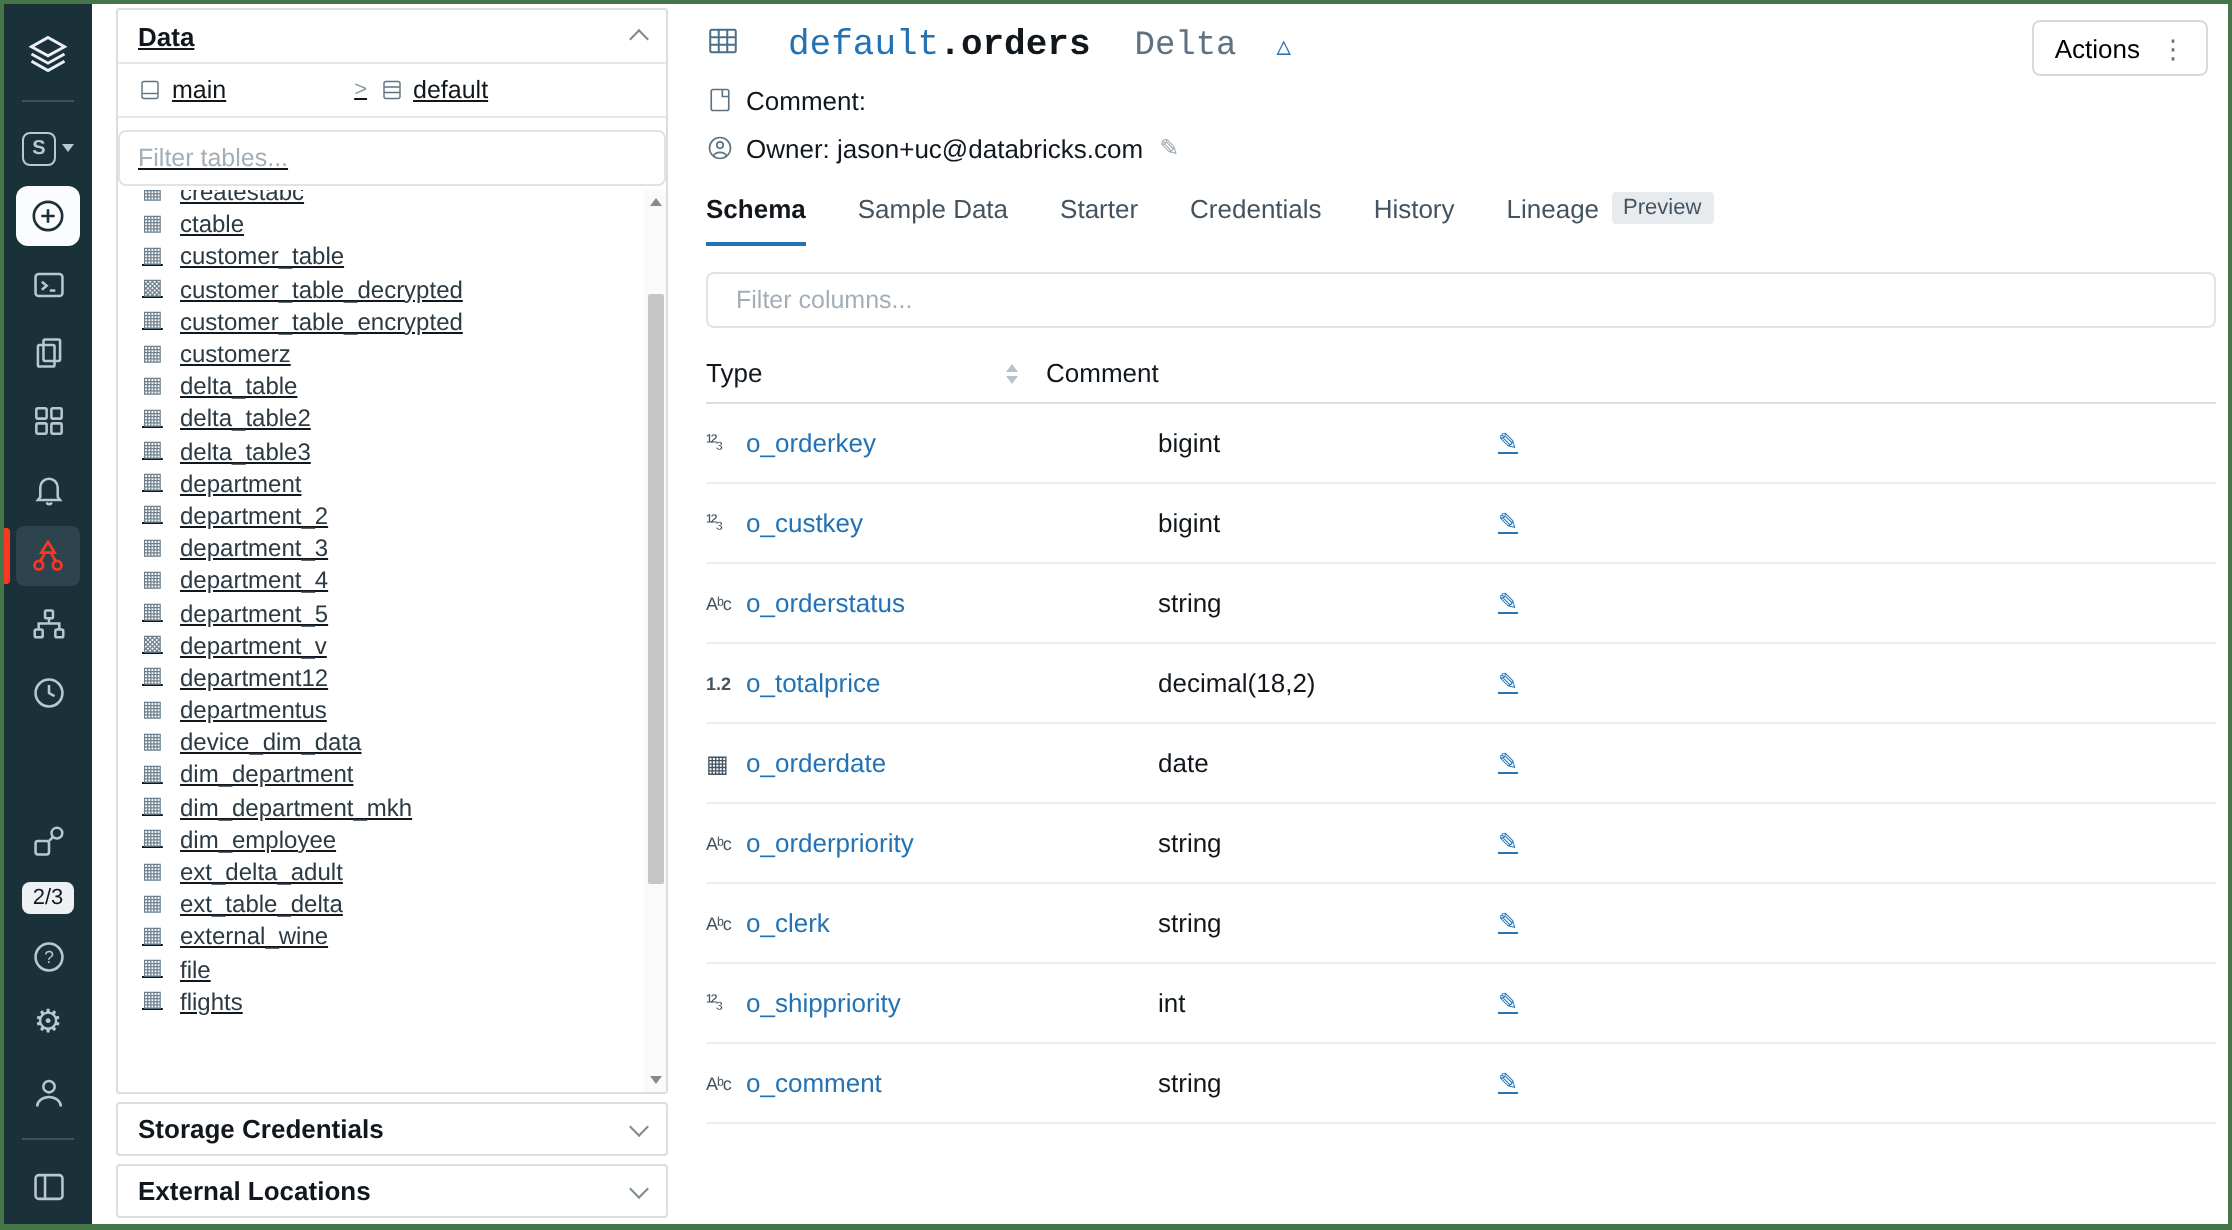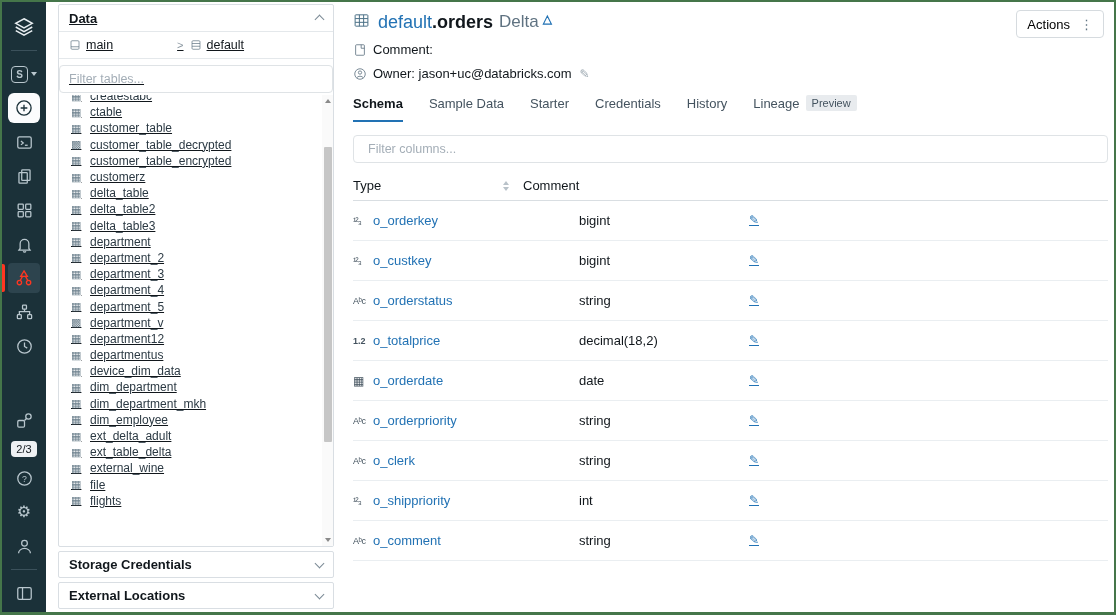--- a/index.html
+++ b/index.html
@@ -67,27 +67,27 @@
   .vs-arrow { position:absolute; left:2.5px; width:0; height:0; border-left:3px solid transparent; border-right:3px solid transparent; }
   .vs-up { top:4px; border-bottom:4px solid #8a8a8a; }
   .vs-down { bottom:4px; border-top:4px solid #8a8a8a; }
   .vs-thumb { position:absolute; left:1.5px; width:8px; top:52px; height:295px; background:#c6c6c6; border-radius:1px; }
   .section-row { flex:none; height:27px; border:1px solid #d9dee3; border-radius:2px; margin-top:4px; display:flex; align-items:center; padding:0 10px; cursor:pointer; }
   .section-label { font-size:13px; font-weight:700; }
   .section-row .chev { margin-left:auto; }
 
   
   .main { flex:1; min-width:0; padding:6px 6px 0 9px; position:relative; }
-  .title-row { display:flex; align-items:flex-start; gap:8px; margin-top:4px; }
+  .title-row { display:flex; align-items:center; gap:24px; margin-top:4px;font-family:Liberation Mono, monospace; }
   .title-grid svg { stroke:#4a6f86; fill:none; stroke-width:1.4; }
   .t-schema { font-size:18px; color:#2272b4; cursor:pointer; }
   .t-dot, .t-name { font-size:18px; font-weight:700; color:#11171c; }
   .t-format { font-size:17px; color:#5f7281; margin-left:2px; }
   .t-delta { color:#2272b4; font-size:12px; font-weight:700; margin-left:1px; }
-  .meta-row { display:flex; align-items:flex-end; gap:6px; margin-top:9px; font-size:13px; color:#11171c; }
+  .meta-row { display:flex; align-items:flex-start; gap:6px; margin-top:9px; font-size:13px; color:#11171c; }
   .meta-row svg { stroke:#5f7281; fill:none; stroke-width:1.4; flex:none; }
   .meta-pencil { color:#9aa6af; font-size:12px; margin-left:2px; cursor:pointer; }
   .actions-btn { position:absolute; top:8px; right:10px; height:28px; border:1px solid #d6dbdf; border-radius:4px; background:#fff; display:flex; align-items:center; gap:10px; padding:0 10px; font-size:13px; cursor:pointer; }
   .kebab { color:#5f7281; font-size:13px; }
   .tabs { display:flex; align-items:flex-end; gap:26px; margin-top:14px; }
   .tab { font-size:13px; color:#44535f; padding-bottom:9px; cursor:pointer; display:flex; align-items:center; gap:6px; border-bottom:2px solid transparent; }
   .tab.active { color:#11171c; font-weight:700; border-bottom-color:#2272b4; }
   .tab-badge { background:#e8ebee; color:#44535f; font-size:11px; font-weight:400; border-radius:2px; padding:2px 6px; }
   .cols-filter { margin-top:13px; width:100%; height:28px; border:1px solid #dfe3e6; border-radius:4px; padding:0 14px; font-size:12.5px; outline:none; font-family:inherit; }
   .cols-filter::placeholder { color:#a4aeb7; }

